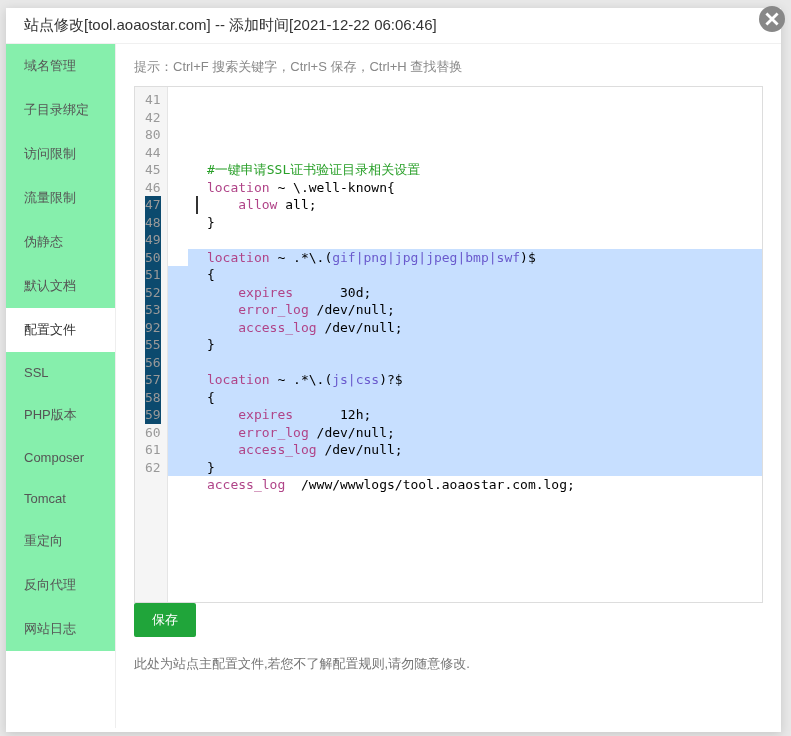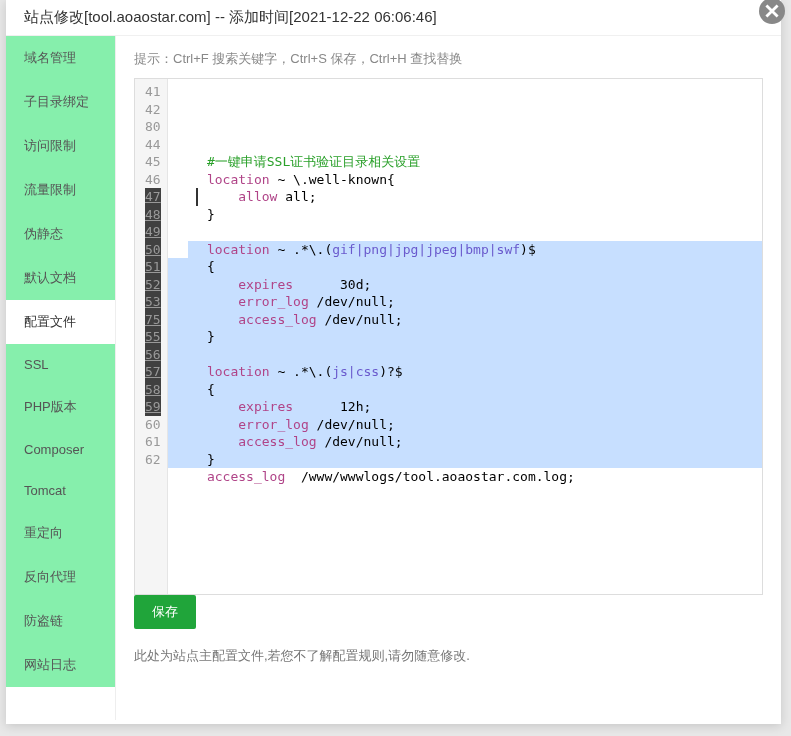--- a/index.html
+++ b/index.html
@@ -6,21 +6,21 @@
     body {
       font-family: "Microsoft YaHei", Arial, sans-serif;
       background: #e8e8e8;
       width: 791px;
       height: 736px;
       position: relative;
       overflow: hidden;
     }
     .modal {
       position: absolute;
-      top: 0;
+      top: 8px;
       left: 6px;
       width: 775px;
       height: 724px;
       background: #fff;
       box-shadow: 0 2px 10px rgba(0,0,0,0.15);
     }
     .close-btn {
       position: absolute;
       top: -2px;
       right: -4px;
@@ -85,21 +85,21 @@
     }
     .gutter {
       background: #f5f5f5;
       border-right: 1px solid #e5e5e5;
       color: #999;
       text-align: right;
       padding: 4px 6px 4px 10px;
       user-select: none;
     }
     .gutter-line { height: 17.5px; }
-    .gutter-line.sel { background: #404040; text-decoration: underline; }
+    .gutter-line.sel { background: #0c4a6e; }
     .code {
       flex: 1;
       padding: 4px 0;
       position: relative;
       white-space: pre;
       overflow: hidden;
     }
     .code-line {
       height: 17.5px;
       padding-left: 8px;
@@ -154,21 +154,20 @@
         <div class="sidebar-item">流量限制</div>
         <div class="sidebar-item">伪静态</div>
         <div class="sidebar-item">默认文档</div>
         <div class="sidebar-item active">配置文件</div>
         <div class="sidebar-item">SSL</div>
         <div class="sidebar-item">PHP版本</div>
         <div class="sidebar-item">Composer</div>
         <div class="sidebar-item">Tomcat</div>
         <div class="sidebar-item">重定向</div>
         <div class="sidebar-item">反向代理</div>
-        <div class="sidebar-item">防盗链</div>
         <div class="sidebar-item">网站日志</div>
       </div>
 
     <div class="main">
       <div class="hint">提示：Ctrl+F 搜索关键字，Ctrl+S 保存，Ctrl+H 查找替换</div>
 
       <div class="editor">
         <div class="gutter" id="gutter">
             <div class="gutter-line">41</div>
             <div class="gutter-line">42</div>
@@ -176,21 +175,21 @@
             <div class="gutter-line">44</div>
             <div class="gutter-line">45</div>
             <div class="gutter-line">46</div>
             <div class="gutter-line sel">47</div>
             <div class="gutter-line sel">48</div>
             <div class="gutter-line sel">49</div>
             <div class="gutter-line sel">50</div>
             <div class="gutter-line sel">51</div>
             <div class="gutter-line sel">52</div>
             <div class="gutter-line sel">53</div>
-            <div class="gutter-line sel">75</div>
+            <div class="gutter-line sel">92</div>
             <div class="gutter-line sel">55</div>
             <div class="gutter-line sel">56</div>
             <div class="gutter-line sel">57</div>
             <div class="gutter-line sel">58</div>
             <div class="gutter-line sel">59</div>
             <div class="gutter-line">60</div>
             <div class="gutter-line">61</div>
             <div class="gutter-line">62</div>
           </div>
         <div class="code" id="code">

